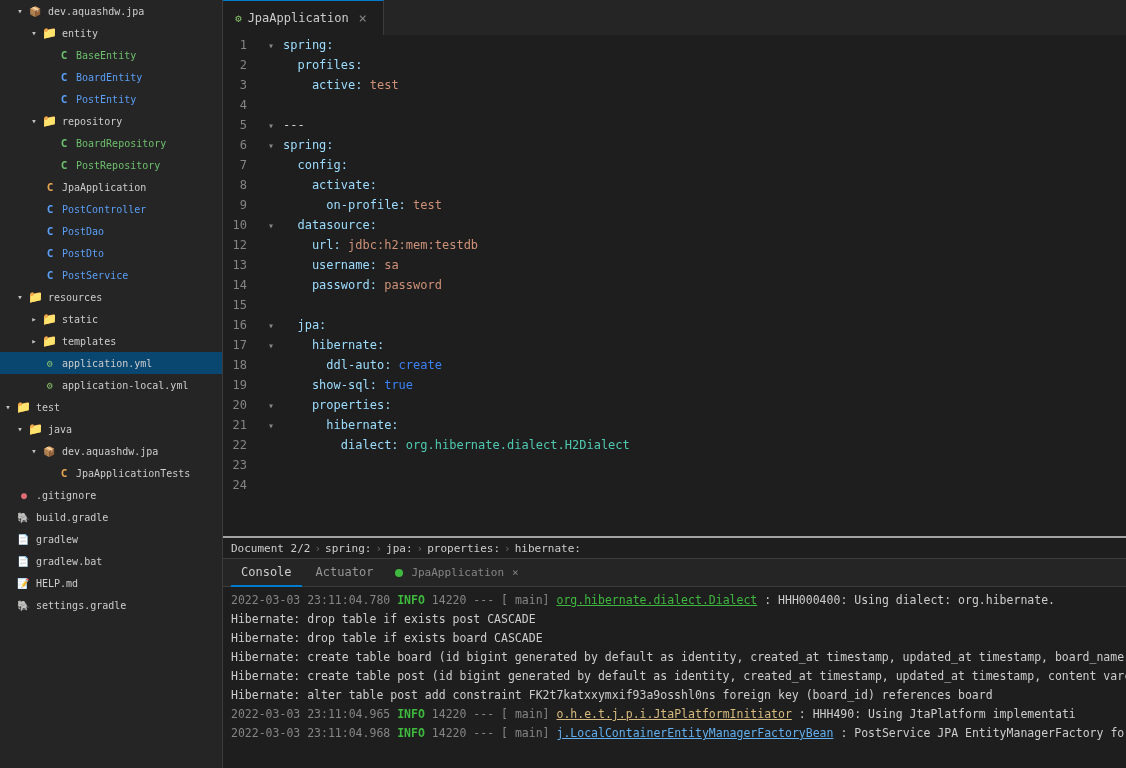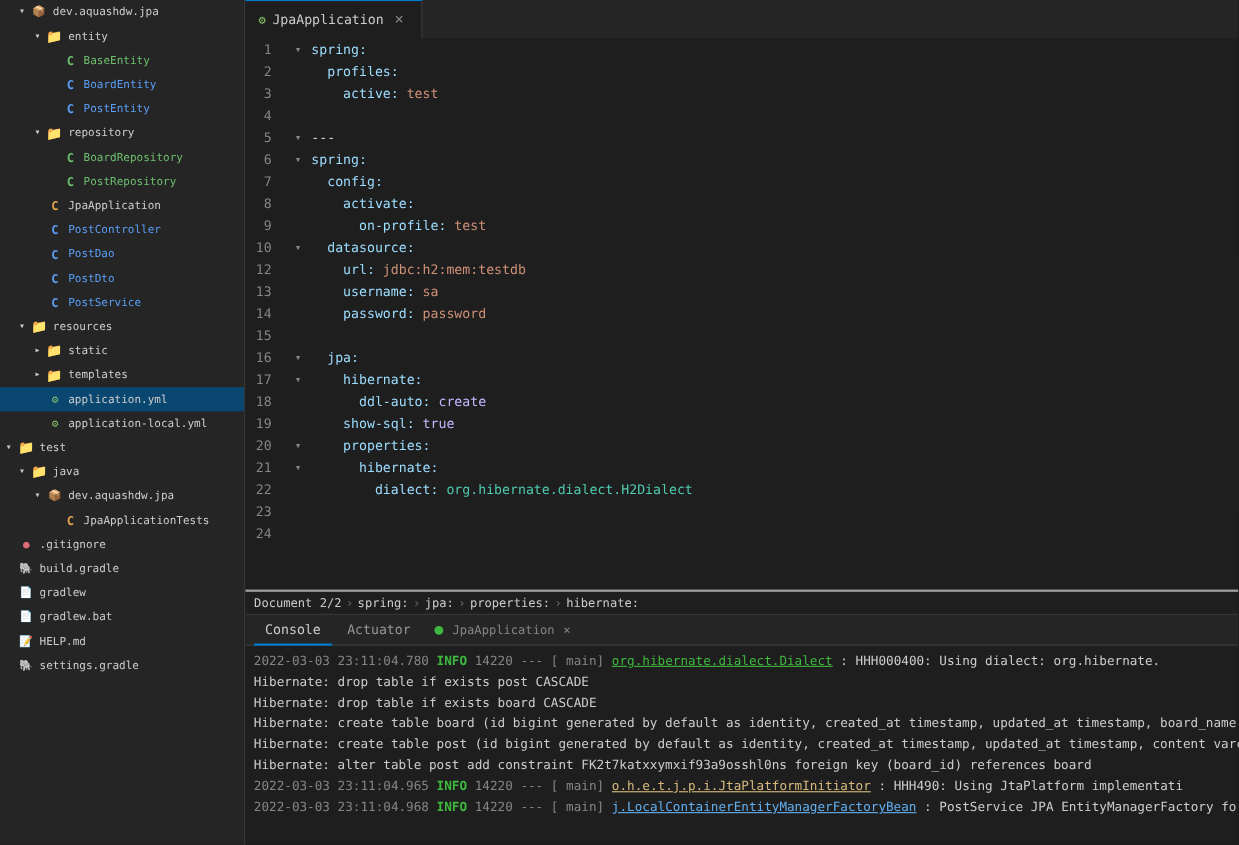--- a/index.html
+++ b/index.html
@@ -151,21 +151,21 @@
       flex: 1;
       padding-left: 4px;
       line-height: 20px;
       font-size: 12px;
       white-space: pre;
     }
 
     
     .k { color: #9cdcfe; }   
     .v { color: #ce9178; }   
-    .n { color: #c4b5fd; }   
+    .n { color: #3b82f6; }   
     .d { color: #d4d4d4; }  
     .cls { color: #4ec9b0; } 
 
     .fold-icon {
       cursor: pointer;
       color: #858585;
       font-size: 10px;
     }
 
     

